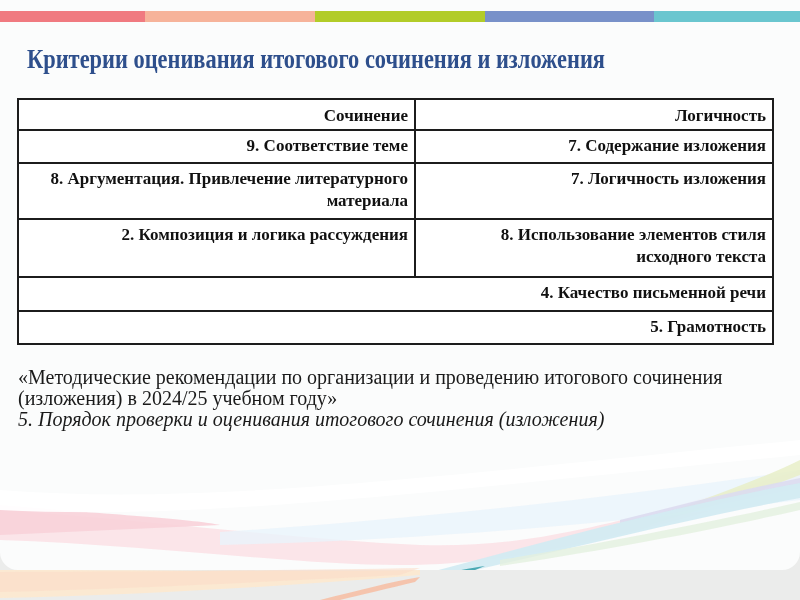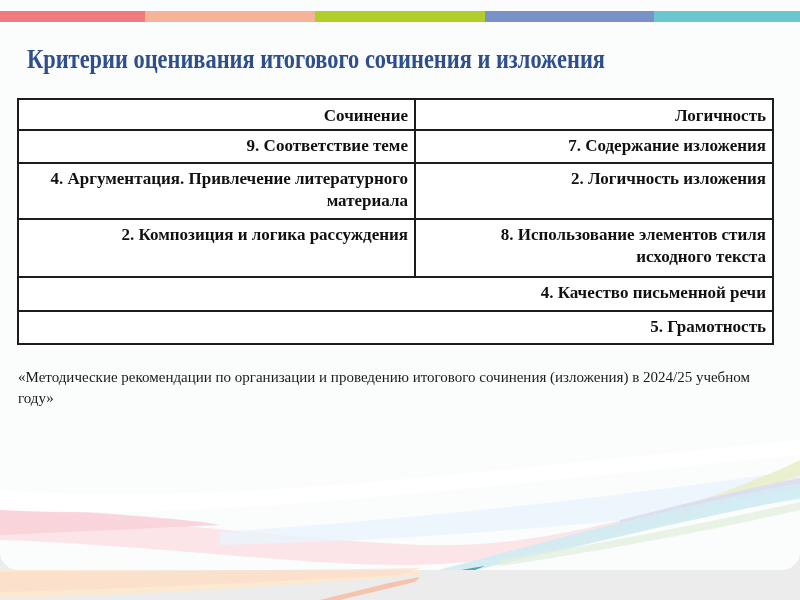--- a/index.html
+++ b/index.html
@@ -87,21 +87,21 @@
     .row-h3 td { height: 52px; }
     .row-h4 td { height: 28px; }
     .row-h5 td { height: 27px; border-radius: 10px; }
     .col-left { width: 383px; }
     .citation {
       position: absolute;
       left: 18px;
       top: 367px;
       width: 760px;
       font-family: "Liberation Serif", serif;
-      font-size: 15px;
+      font-size: 20px;
       line-height: 21px;
       color: #1a1a1a;
     }
     .citation .italic {
       font-style: italic;
     }
   </style>
 </head>
 <body>
 
@@ -150,31 +150,32 @@
   <tbody>
       <tr>
     <th class="col-left">Сочинение</th>
     <th>Логичность</th>
   </tr>
   <tr class="row-h1">
     <td>9. Соответствие теме</td>
     <td>7. Содержание изложения</td>
   </tr>
   <tr class="row-h2">
-    <td>4. Аргументация. Привлечение литературного материала</td>
-    <td>2. Логичность изложения</td>
+    <td>8. Аргументация. Привлечение литературного материала</td>
+    <td>7. Логичность изложения</td>
   </tr>
   <tr class="row-h3">
     <td>2. Композиция и логика рассуждения</td>
     <td>8. Использование элементов стиля исходного текста</td>
   </tr>
   <tr class="row-h4">
     <td colspan="2">4. Качество письменной речи</td>
   </tr>
   <tr class="row-h5">
     <td colspan="2">5. Грамотность</td>
   </tr>
 </tbody>
   </table>
 
 <div class="citation">
   <div>«Методические рекомендации по организации и проведению итогового сочинения (изложения) в 2024/25 учебном году»</div>
+  <div class="italic">5. Порядок проверки и оценивания итогового сочинения (изложения)</div>
 </div>
 
 </body></html>

